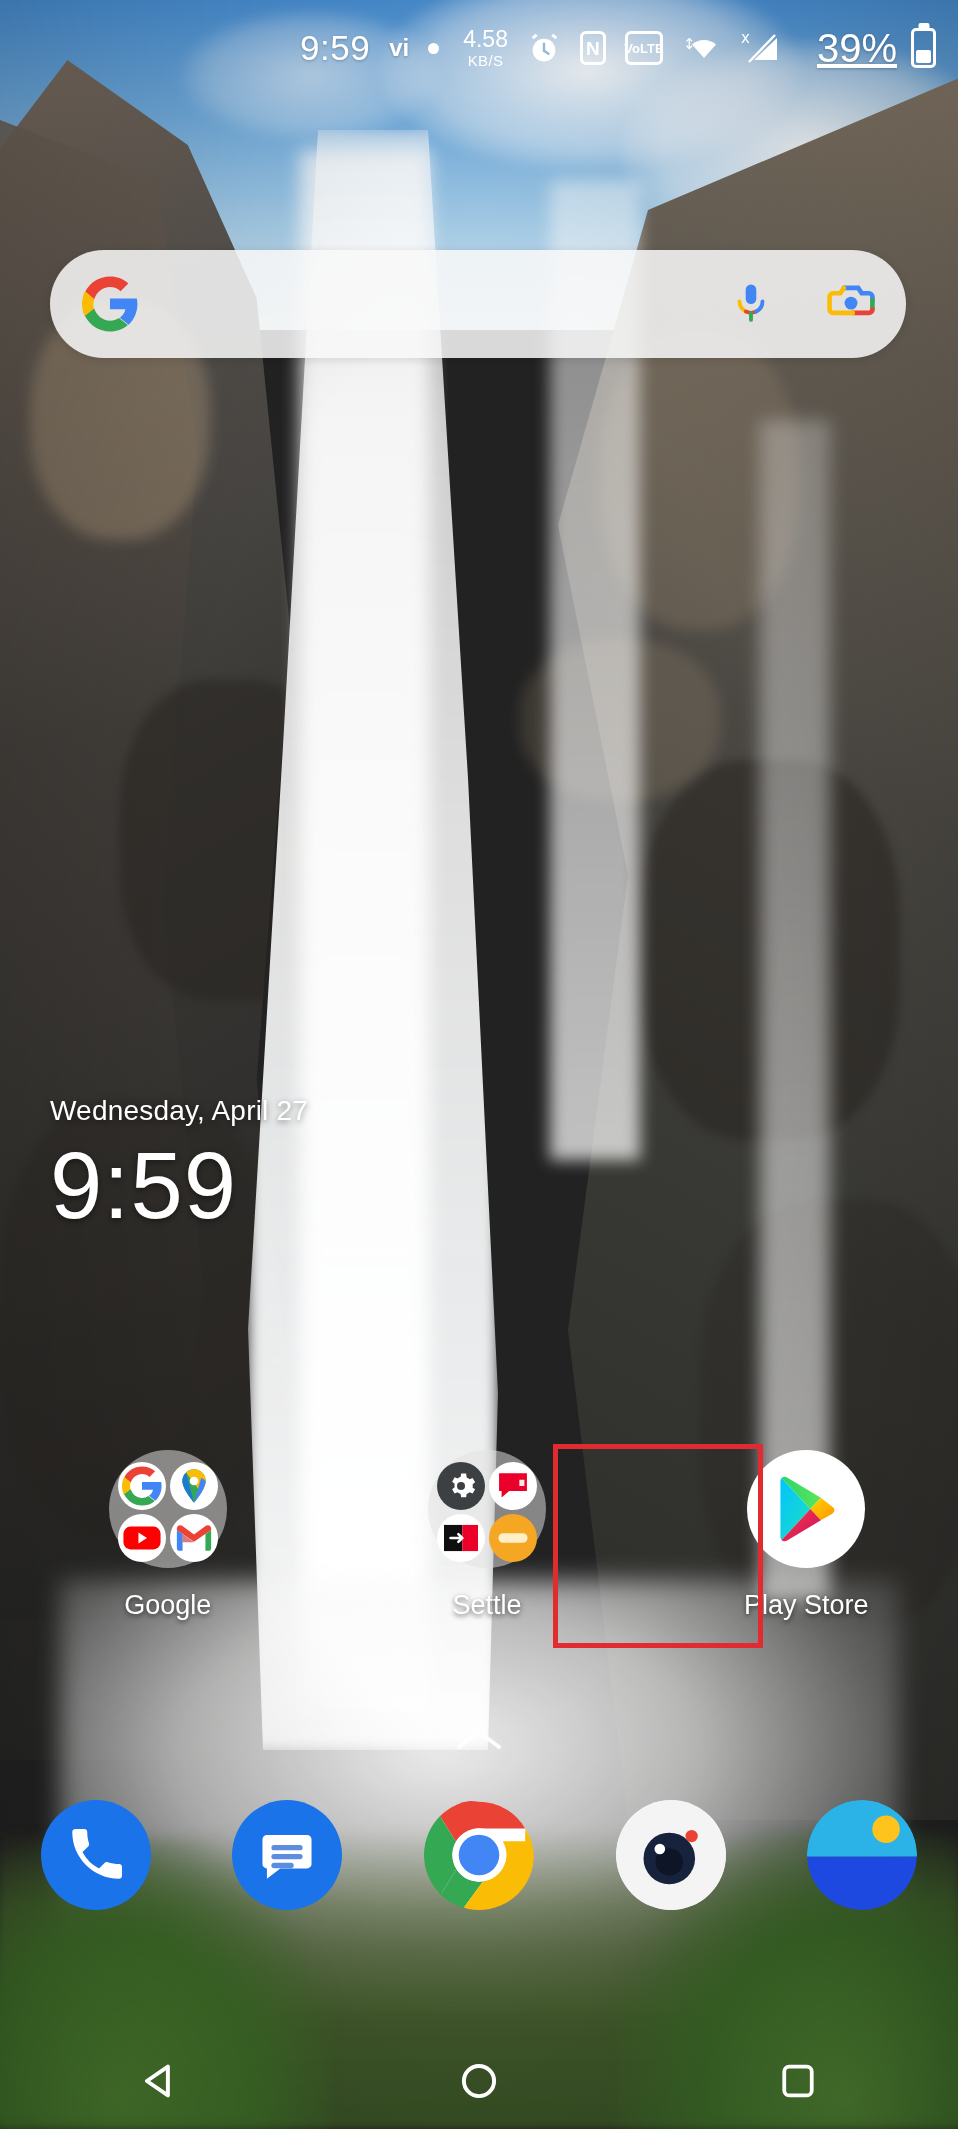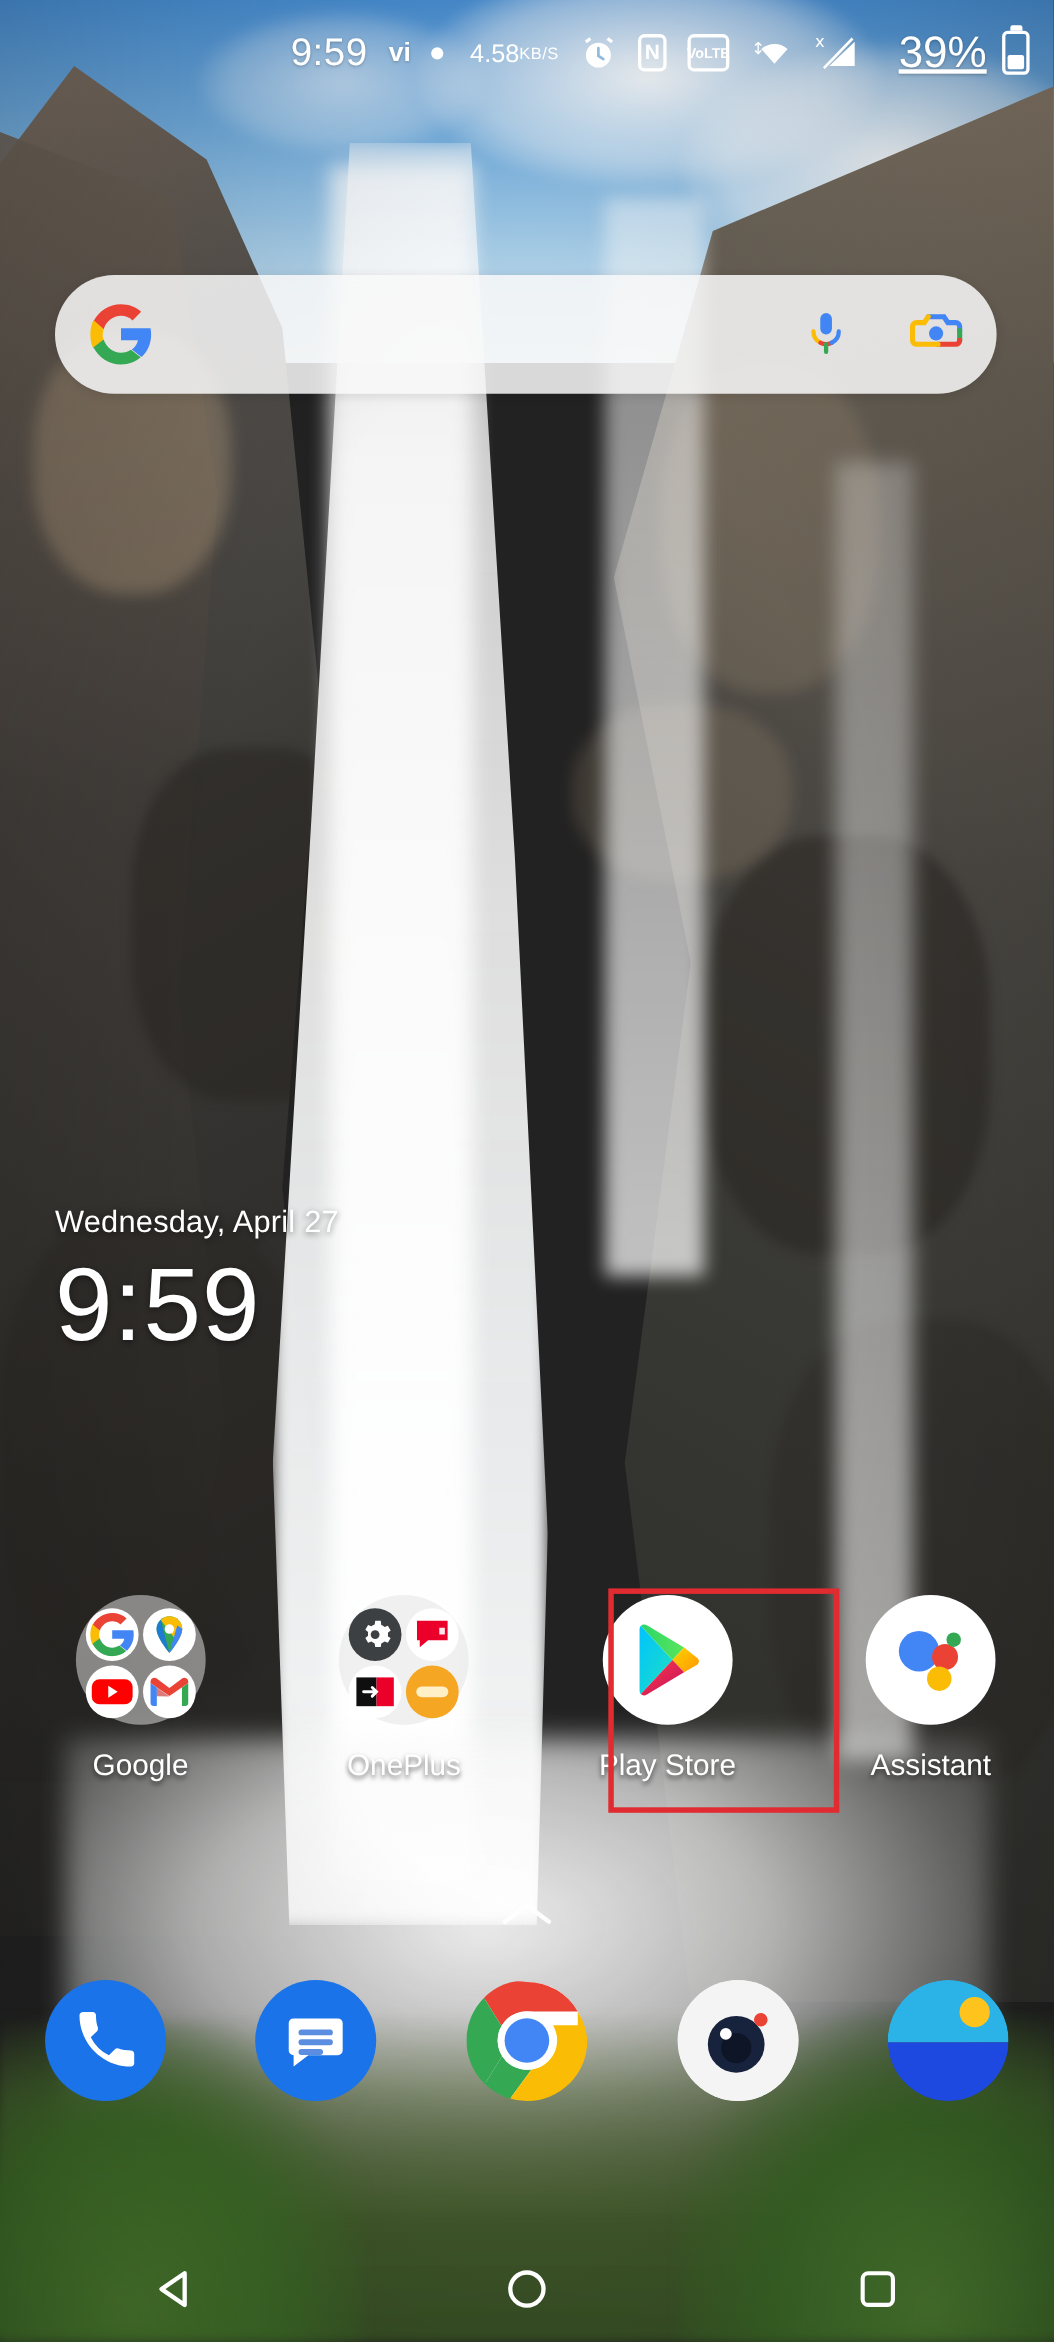--- a/index.html
+++ b/index.html
@@ -103,21 +103,21 @@
     display:flex; align-items:center; justify-content:flex-end;
     padding-right:22px; gap:0; color:#fff; z-index:20;
   }
   #status-clock {
     font-size:35px; font-weight:400; letter-spacing:.5px;
     text-shadow:0 1px 3px rgba(0,0,0,.25);
   }
   .sb-item { display:flex; align-items:flex-start; margin-left:19px; }
   .sb-glyph { font-size:27px; line-height:1; text-shadow:0 1px 3px rgba(0,0,0,.25); }
   #sb-netspeed {
-    display:flex; flex-direction:row; align-items:center;
+    display:flex; flex-direction:column; align-items:center;
     line-height:1; margin-left:24px;
   }
   #sb-netspeed .num { font-size:23px; }
   #sb-netspeed .unit { font-size:15px; margin-top:2px; letter-spacing:.4px; }
   #sb-battery-pct { font-size:40px; margin-left:34px; text-shadow:0 1px 3px rgba(0,0,0,.25);text-decoration:underline; }
   .sb-dot { width:11px; height:11px; border-radius:50%; background:#fff; }
 
   .nfc-box {
     width:26px; height:34px; border:3px solid #fff; border-radius:6px;
     display:flex; align-items:center; justify-content:center;
@@ -422,21 +422,21 @@
             <rect x="16" y="3" width="12" height="20" fill="#EB0029"></rect>
             <path d="M7 13h9M13 10l3 3-3 3" stroke="#fff" stroke-width="2" fill="none" stroke-linecap="round"></path>
           </svg>
         </div>
         <div class="folder-mini" style="background:#F5A623;">
           <svg width="34" height="18" viewBox="0 0 28 12">
             <rect x="2" y="2" width="24" height="8" rx="4" fill="#FFF0C8"></rect>
           </svg>
         </div>
       </div>
-      <div class="app-label">OnePlus</div>
+      <div class="app-label">Settle</div>
     </div>
 
     <div class="app-cell">
       <div class="app-icon-box" style="background:#fff;">
         <svg width="78" height="78" viewBox="0 0 64 64">
           <defs>
             <linearGradient id="pg1" x1="0" y1="0" x2="1" y2="1">
               <stop offset="0" stop-color="#00C3FF"></stop>
                 <stop offset="1" stop-color="#1FE0C0"></stop>
             </linearGradient>
@@ -455,31 +455,20 @@
           </defs>
           <path d="M12 6.5c-.6.6-1 1.6-1 2.9v45.2c0 1.3.4 2.3 1 2.9l23.6-25.5z" fill="url(#pg1)"></path>
           <path d="M12 6.5 35.6 32l8.6-9.3L16.5 6.2C14.9 5.3 13.1 5.4 12 6.5z" fill="url(#pg2)"></path>
           <path d="M44.2 22.7 35.6 32l8.6 9.3 9.4-5.5c2.3-1.4 2.3-4.3 0-5.6z" fill="url(#pg3)"></path>
           <path d="M12 57.5c1.1 1.2 2.9 1.3 4.5.3l27.7-16.5L35.6 32z" fill="url(#pg4)"></path>
         </svg>
       </div>
       <div class="app-label">Play Store</div>
     </div>
 
-    <div class="app-cell">
-      <div class="app-icon-box" style="background:#fff;">
-        <svg width="84" height="84" viewBox="0 0 64 64">
-          <circle cx="24" cy="26" r="14" fill="#4285F4"></circle>
-          <circle cx="42" cy="30" r="9" fill="#EA4335"></circle>
-          <circle cx="48" cy="18" r="5" fill="#34A853"></circle>
-          <circle cx="38" cy="45" r="8.5" fill="#FBBC05"></circle>
-        </svg>
-      </div>
-      <div class="app-label">Assistant</div>
-    </div>
   </div>
 
   <div id="highlight-box" style="border-color: rgb(224, 43, 49);"></div>
 
   <div id="drawer-handle">
     <svg width="52" height="30" viewBox="0 0 52 30">
       <path d="M6 22 26 7l20 15" stroke="#fff" stroke-width="4" fill="none" stroke-linecap="round" stroke-linejoin="round"></path>
     </svg>
   </div>
 

